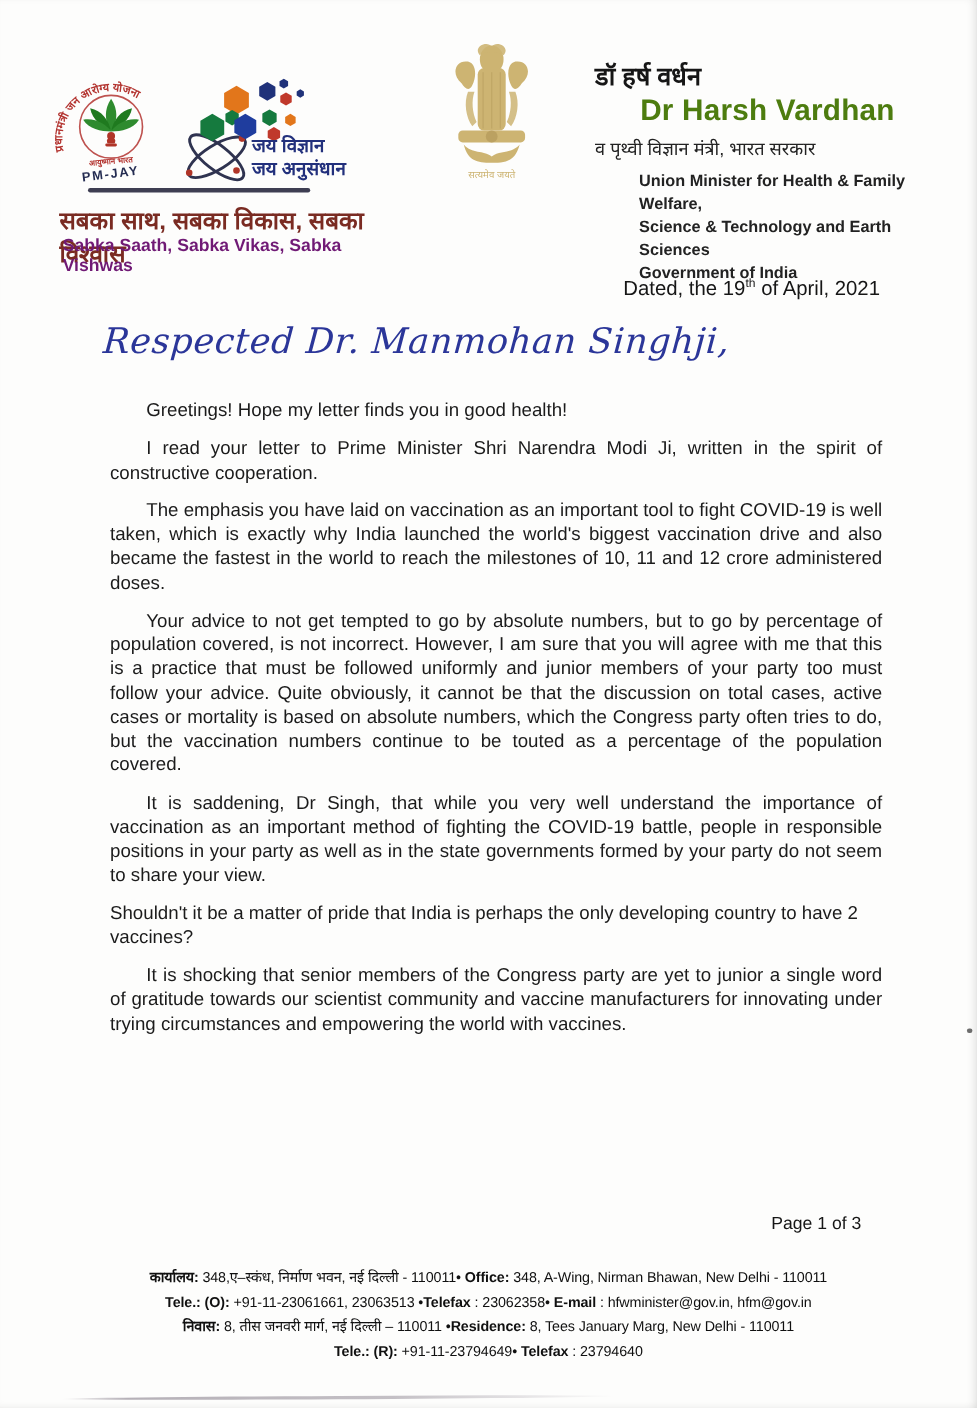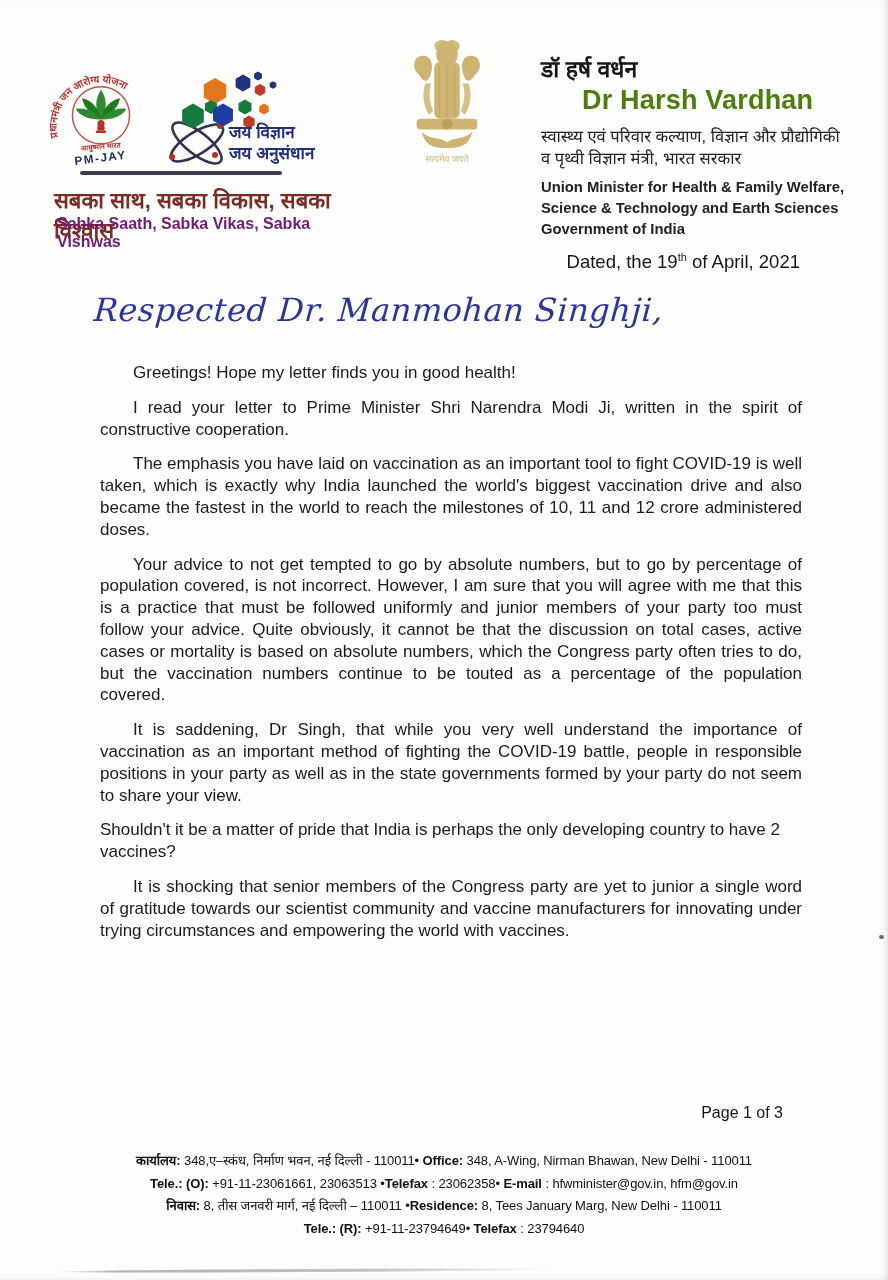--- a/index.html
+++ b/index.html
@@ -16,21 +16,21 @@
   .science-text { position:absolute; left:229px; top:122px; font-weight:bold; font-size:17px; line-height:21px; color:#22307c; }
   .logo-divider { position:absolute; left:80px; top:171px; width:202px; height:4px; background:#3e3e52; border-radius:2px; }
   .slogan-hi { position:absolute; left:54px; top:184px; width:300px; font-size:22px; font-weight:bold; color:#7a2b22; }
   .slogan-en { position:absolute; left:57px; top:215px; width:300px; font-size:16px; font-weight:bold; color:#701a75; }
   
   .emblem { position:absolute; left:400px; top:34px; width:94px; height:138px; filter:blur(.4px); opacity:.92; }
   .minister-block { position:absolute; left:541px; top:52px; width:320px; }
   .name-hi { font-size:23px; font-weight:bold; color:#161616; }
   .name-en { font-size:27px; font-weight:bold; color:#4d7c0f; margin-top:1px; letter-spacing:.2px;margin-left:41px; }
   .title-hi { font-size:16.5px; color:#222; margin-top:9px; line-height:22px; }
-  .title-en { font-size:14.8px; font-weight:bold; color:#222; margin-top:8px; line-height:21px; }
+  .title-en { font-size:14.8px; font-weight:bold; color:#222; margin-top:8px; line-height:21px;margin-left:40px; }
   
   .date-line { position:absolute; right:88px; top:251px; font-size:18.5px; color:#161616; }
   .date-line sup { font-size:11px; }
   .salutation {
     position:absolute; left:94px; top:291px; width:620px;
     font-family:"DejaVu Serif", serif; font-style:italic;
     font-size:32px; color:#2b3699; transform:skewX(-4deg);
     letter-spacing:.5px; white-space:nowrap;
   }
   
@@ -137,21 +137,20 @@
           <line x1="56" y1="32" x2="56" y2="84"></line>
       </g>
       <text x="48" y="130" text-anchor="middle" font-size="9" fill="#c9ae67" font-family="Liberation Sans, sans-serif">सत्यमेव जयते</text>
     </svg>
   </div>
 
   <div class="minister-block">
     <div class="name-hi">डॉ हर्ष वर्धन</div>
     <div class="name-en">Dr Harsh Vardhan</div>
     <div class="title-hi">
-      <div>स्वास्थ्य एवं परिवार कल्याण, विज्ञान और प्रौद्योगिकी</div>
       <div>व पृथ्वी विज्ञान मंत्री, भारत सरकार</div>
     </div>
     <div class="title-en">
       <div>Union Minister for Health &amp; Family Welfare,</div>
       <div>Science &amp; Technology and Earth Sciences</div>
       <div>Government of India</div>
     </div>
   </div>
 
   <div class="date-line"><span>Dated, the 19</span><sup>th</sup><span> of April, 2021</span></div>

